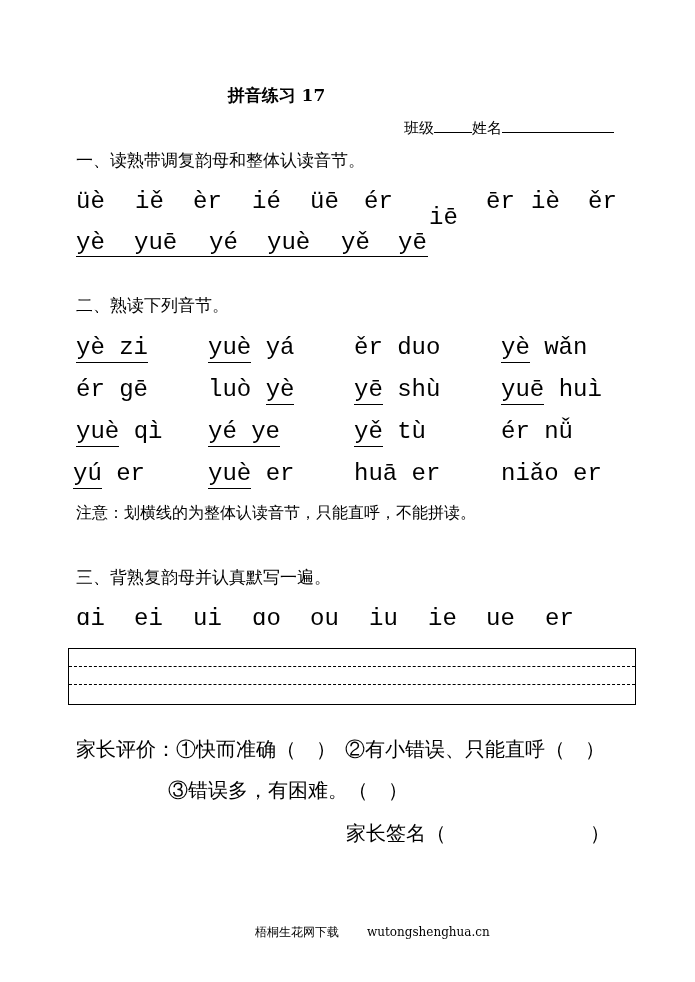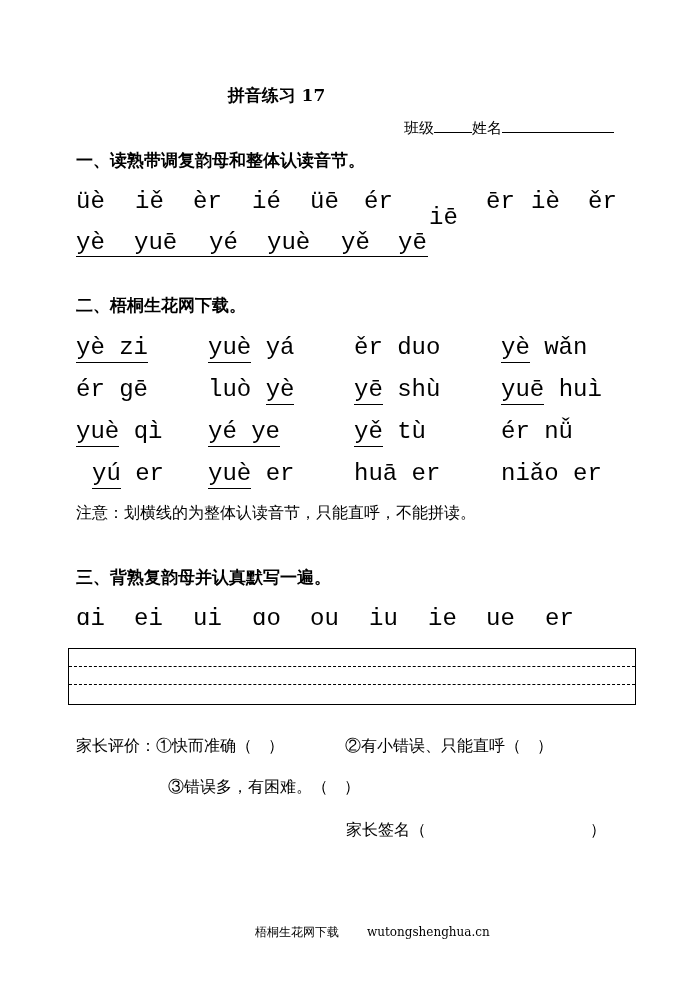--- a/index.html
+++ b/index.html
@@ -2,27 +2,27 @@
 <html><head>
 <meta charset="utf-8">
 <style>
   html, body { margin: 0; padding: 0; background: #ffffff; }
   body { width: 695px; height: 982px; position: relative; overflow: hidden;
          font-family: "DejaVu Serif", "Liberation Serif", serif; color: #000; }
   .abs { position: absolute; white-space: nowrap; text-align: right; }
   .title { left: 0; width: 553px; text-align: center; top: 84px; font-size: 17px; font-weight: bold; }
   .cls { top: 118px; left: 404px; font-size: 15px; }
   .blank { display: inline-block; border-bottom: 1px solid #000; height: 14px; vertical-align: baseline; }
-  .sec { left: 76px; font-size: 17px; font-weight: bold; }
+  .sec { left: 76px; font-size: 17px; font-weight: normal; }
   .cell { position: absolute; font-family: "Liberation Mono", "DejaVu Sans Mono", monospace; font-size: 24px; white-space: nowrap; text-align: center; }
   .u { border-bottom: 1.5px solid #000; padding-bottom: 1px; }
   .note { left: 76px; top: 503px; font-size: 16px; }
   .box { left: 68px; top: 648px; width: 566px; height: 55px; border: 1.5px solid #000; }
   .dash { position: absolute; left: 0; right: 0; border-top: 1.2px dashed #000; }
-  .eval { font-size: 16px; }
+  .eval { font-size: 20px; }
   .footer { top: 924px; left: 235px; font-size: 12px; margin-left: 20px; }
 </style>
 </head>
 <body>
 
 <div class="abs title">拼音练习 17</div>
 
 <div class="abs cls">
   <span>班级</span><span class="blank" style="width:38px"></span><span>姓名</span><span class="blank" style="width:112px"></span>
 </div>
@@ -45,40 +45,40 @@
 <div class="abs" style="left:76px;top:256px;width:352px;border-bottom:1.5px solid #000"></div>
 <div>
   <span class="cell" style="left:76px;top:229px">yè</span>
   <span class="cell" style="left:134px;top:229px">yuē</span>
   <span class="cell" style="left:209px;top:229px">yé</span>
   <span class="cell" style="left:267px;top:229px">yuè</span>
   <span class="cell" style="left:341px;top:229px">yě</span>
   <span class="cell" style="left:398px;top:229px">yē</span>
 </div>
 
-<div class="abs sec" style="top:294px">二、梧桐生花网下载。</div>
+<div class="abs sec" style="top:294px">二、熟读下列音节。</div>
 
 <div>
 
   <span class="cell" style="left:76px;top:334px"><span class="u">yè zi</span></span>
   <span class="cell" style="left:208px;top:334px"><span class="u">yuè</span> <span>yá</span></span>
   <span class="cell" style="left:354px;top:334px"><span>ěr duo</span></span>
   <span class="cell" style="left:501px;top:334px"><span class="u">yè</span> <span>wǎn</span></span>
 
   <span class="cell" style="left:76px;top:376px"><span>ér gē</span></span>
   <span class="cell" style="left:208px;top:376px"><span>luò</span> <span class="u">yè</span></span>
   <span class="cell" style="left:354px;top:376px"><span class="u">yē</span> <span>shù</span></span>
   <span class="cell" style="left:501px;top:376px"><span class="u">yuē</span> <span>huì</span></span>
 
   <span class="cell" style="left:76px;top:418px"><span class="u">yuè</span> <span>qì</span></span>
   <span class="cell" style="left:208px;top:418px"><span class="u">yé ye</span></span>
   <span class="cell" style="left:354px;top:418px"><span class="u">yě</span> <span>tù</span></span>
   <span class="cell" style="left:501px;top:418px"><span>ér nǚ</span></span>
 
-  <span class="cell" style="left:92px;top:460px"><span class="u">yú</span> <span>er</span></span>
+  <span class="cell" style="left:73px;top:460px"><span class="u">yú</span> <span>er</span></span>
   <span class="cell" style="left:208px;top:460px"><span class="u">yuè</span> <span>er</span></span>
   <span class="cell" style="left:354px;top:460px"><span>huā er</span></span>
   <span class="cell" style="left:501px;top:460px"><span>niǎo er</span></span>
 </div>
 
 <div class="abs note">注意：划横线的为整体认读音节，只能直呼，不能拼读。</div>
 
 <div class="abs sec" style="top:566px">三、背熟复韵母并认真默写一遍。</div>
 
 <div>

